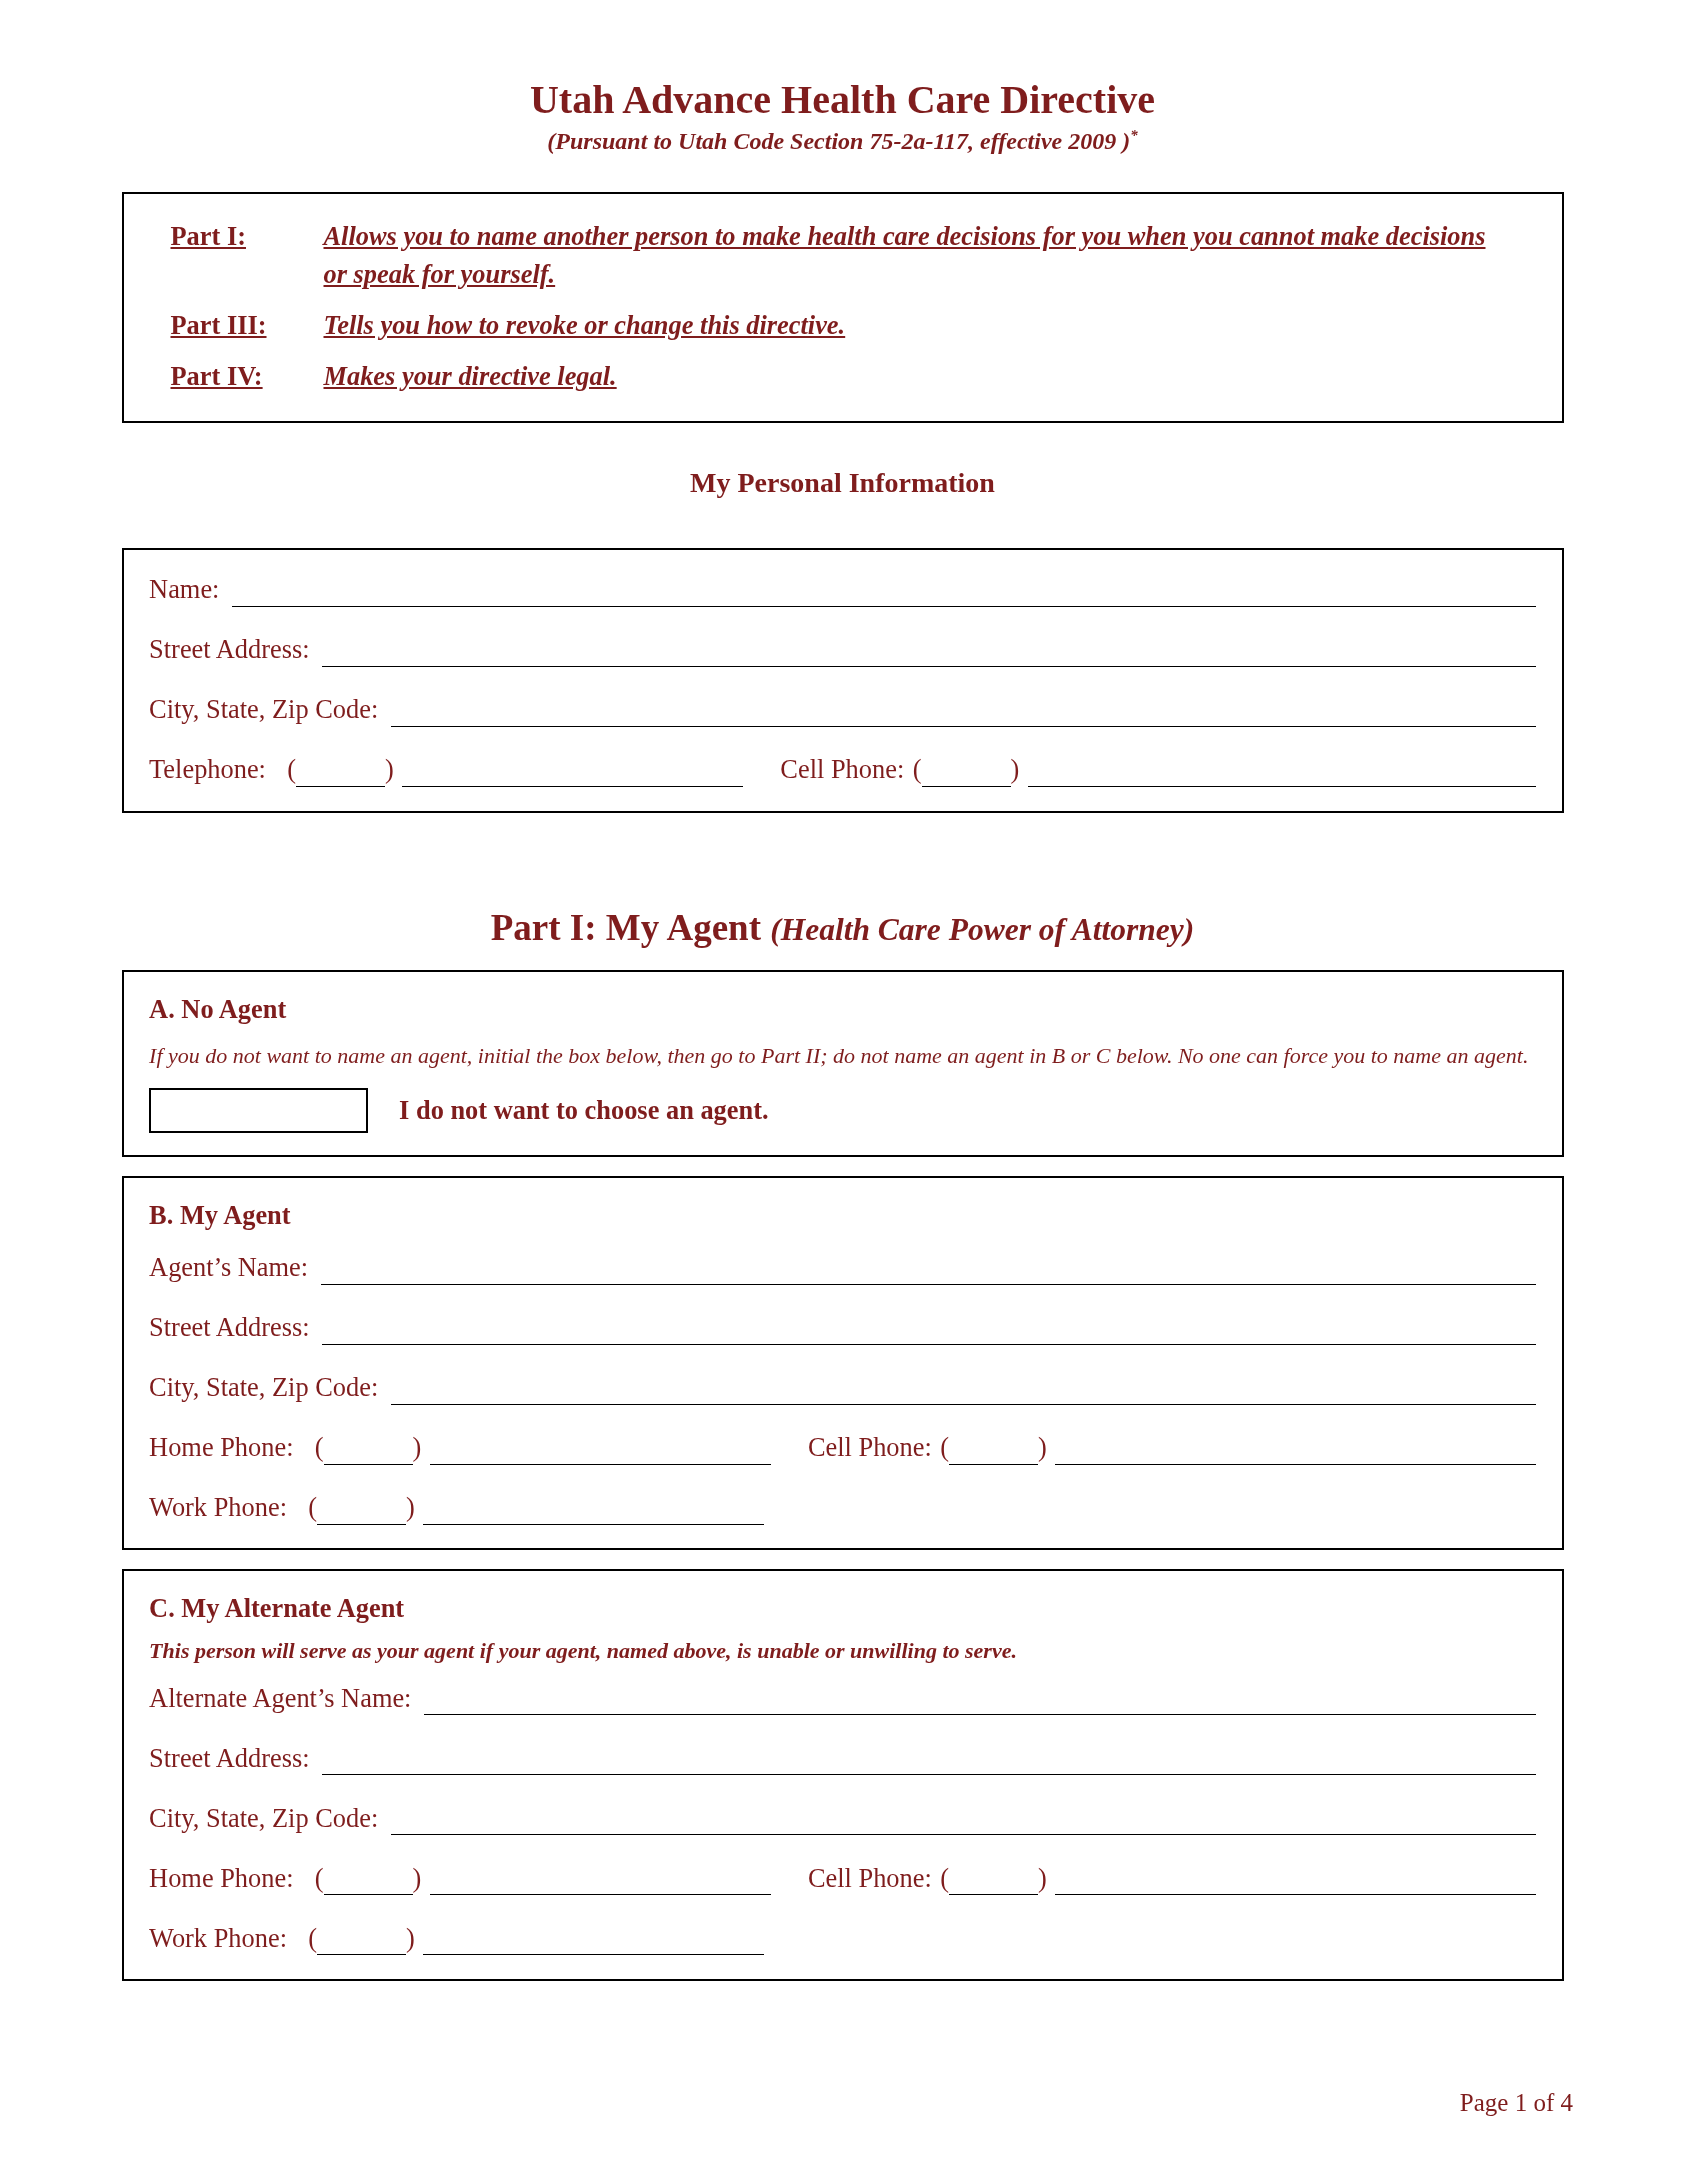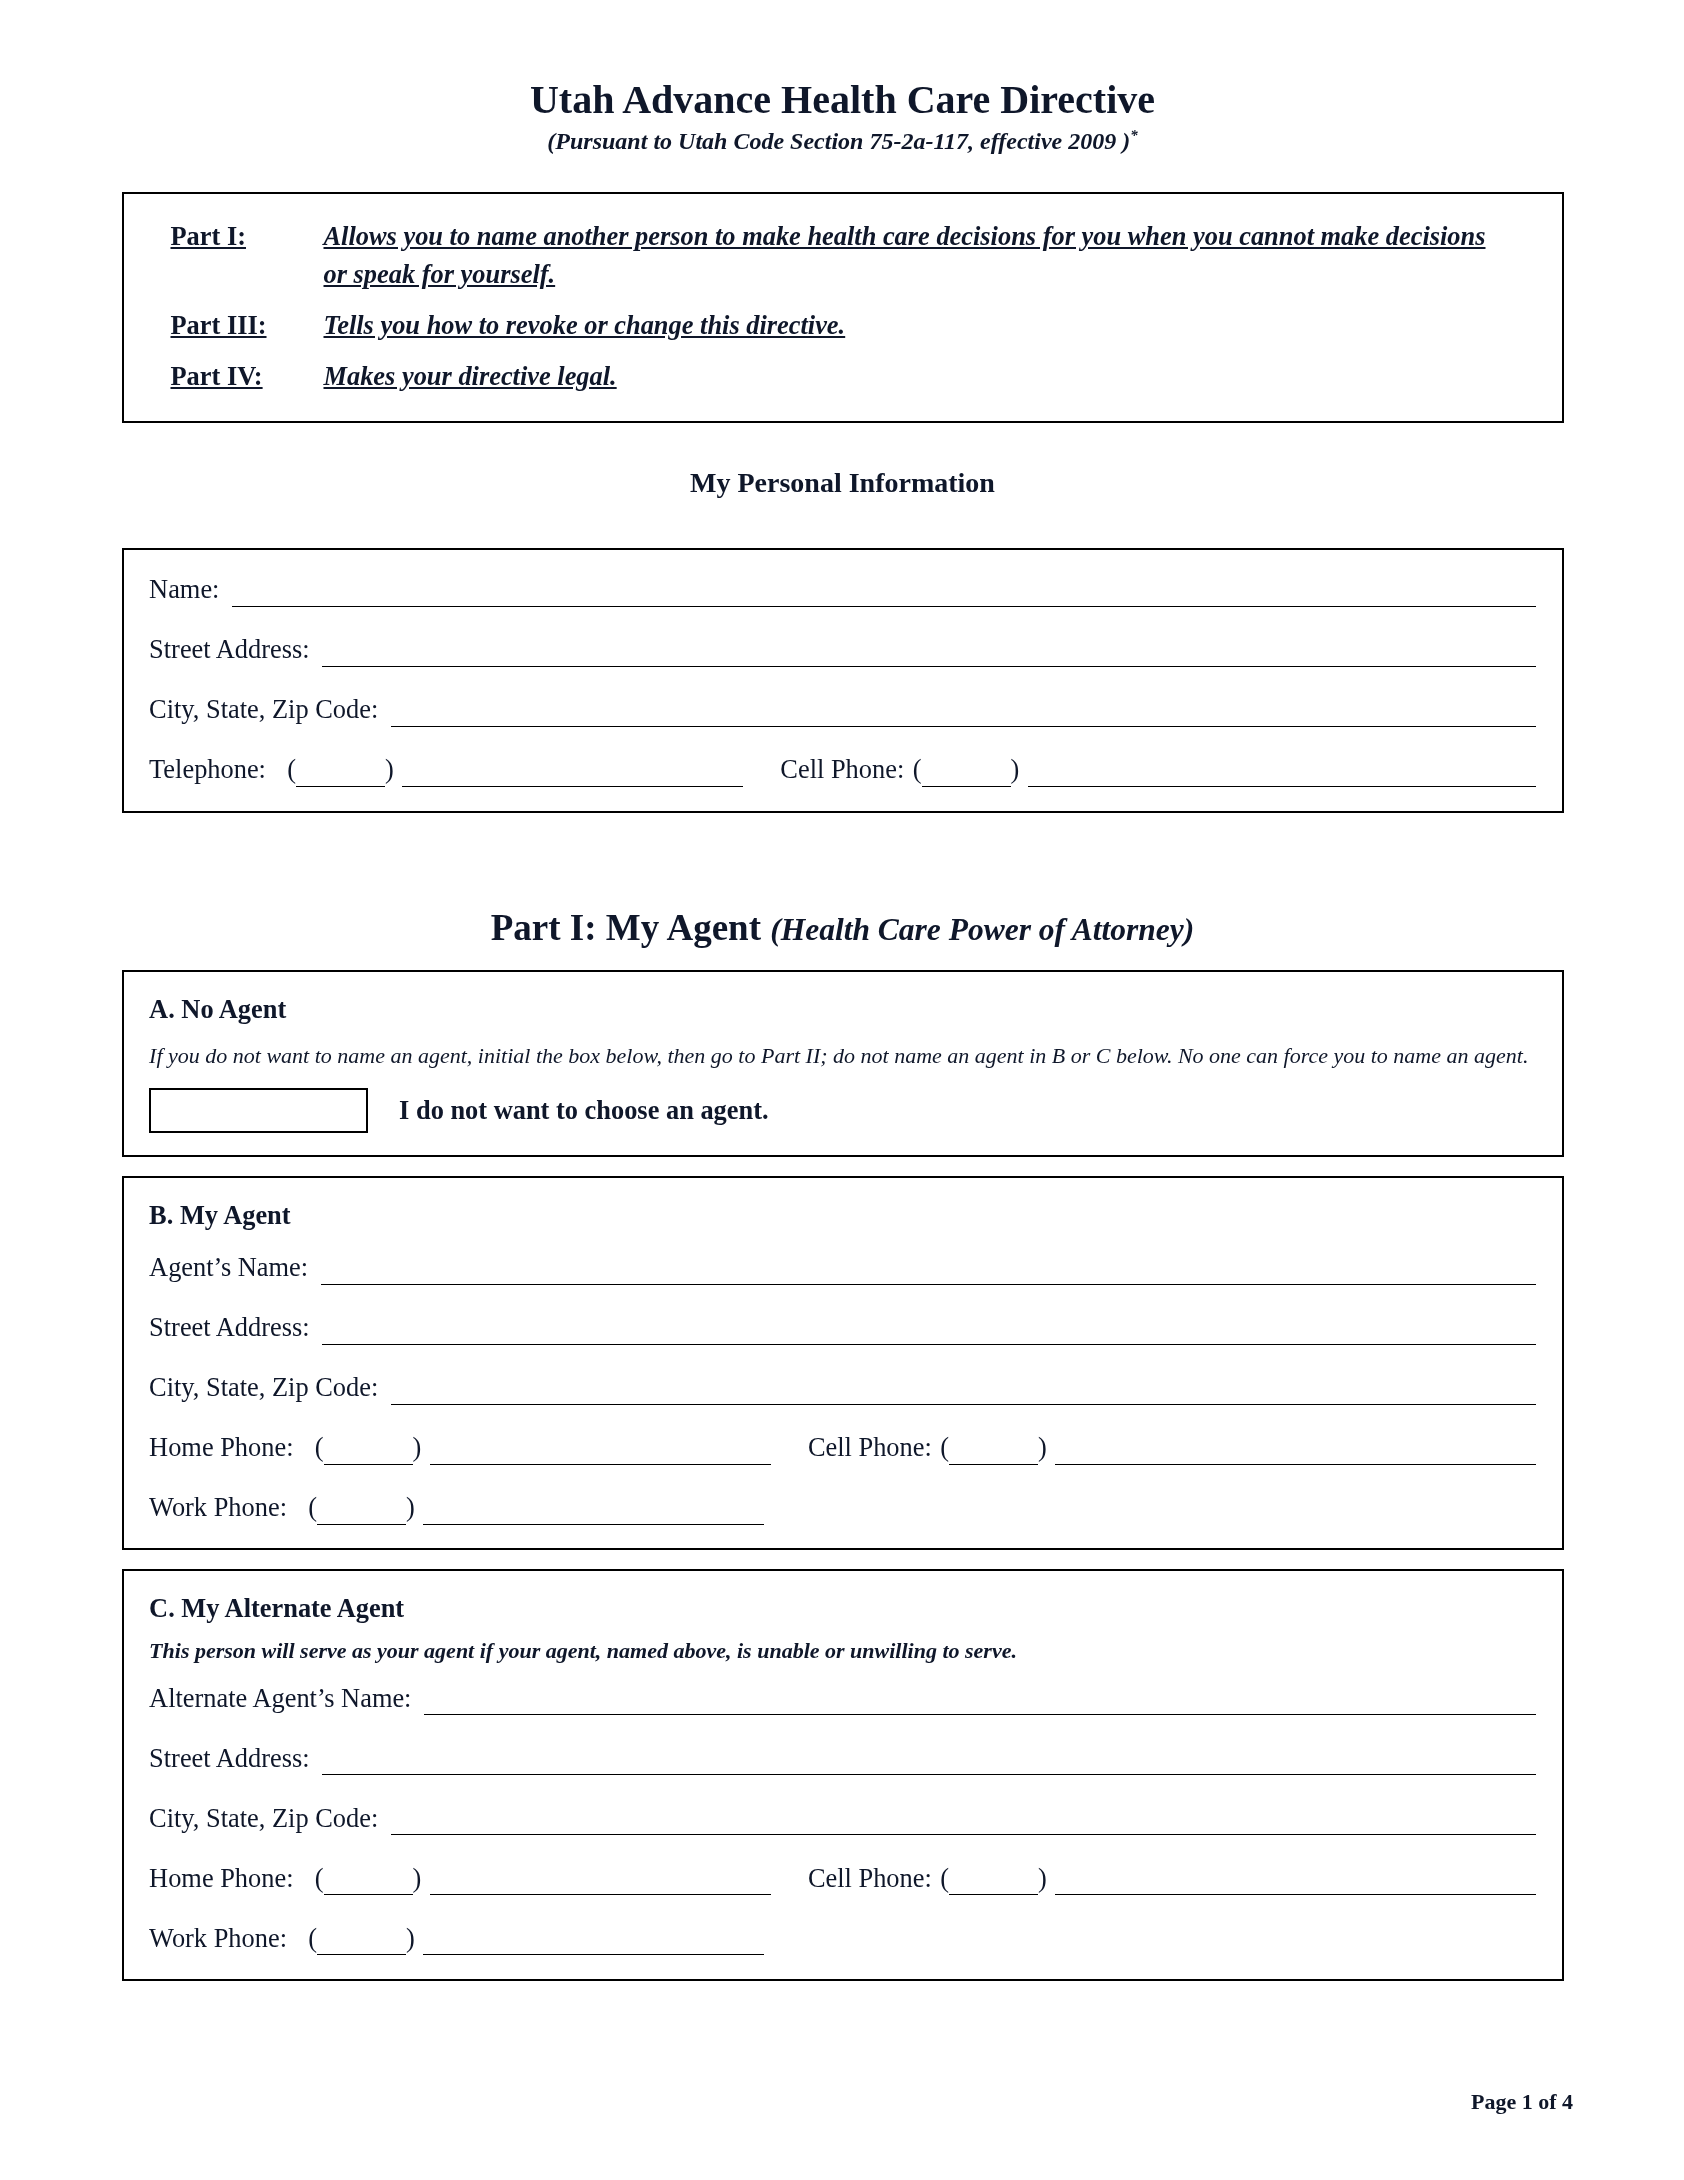--- a/index.html
+++ b/index.html
@@ -1,19 +1,19 @@
 <!DOCTYPE html>
 <html style="font-size:13.6px"><head>
 <meta charset="utf-8">
 <style>
   html,body{margin:0;padding:0;background:#ffffff;}
   .page{
     position:relative;
     width:1685px;height:2181px;
-    background:#ffffff;color:#0f172a;
+    background:#ffffff;color:#7f1d1d;
     font-family:"Liberation Serif", serif;
     overflow:hidden;
   }
   .content{width:1442px;margin:0 auto;}
   
   .header{text-align:center;padding-top:77px;}
   .title{font-size:40px;font-weight:bold;line-height:1.15;}
   .subtitle{font-size:24px;font-weight:bold;font-style:italic;margin-top:5.1px;}
   .subtitle sup{font-size:0.62em;vertical-align:super;line-height:0;}
   
@@ -59,21 +59,21 @@
   .paren-field{display:inline-flex;align-items:flex-end;margin:0 8.5px 0 8.5px;white-space:nowrap;}
   .paren-glyph{display:inline-block;}
   .cell-label{margin-left:37px;margin-right:0;}
   
   .check-row{display:flex;align-items:center;margin-top:15.3px;}
   .initial-box{width:215px;height:41px;border:2.6px solid #000;background:#fff;flex-shrink:0;}
   .check-label{font-size:26.4px;font-weight:bold;margin-left:31px;}
   
   .page-footer{
     position:absolute;top:2089px;right:112px;
-    font-size:22px;font-weight:bold;
+    font-size:25px;font-weight:normal;
   }
 </style>
 </head>
 <body>
 
 <div class="page">
   <div class="content">
 
     <div class="header">
       <div class="title">Utah Advance Health Care Directive</div>

